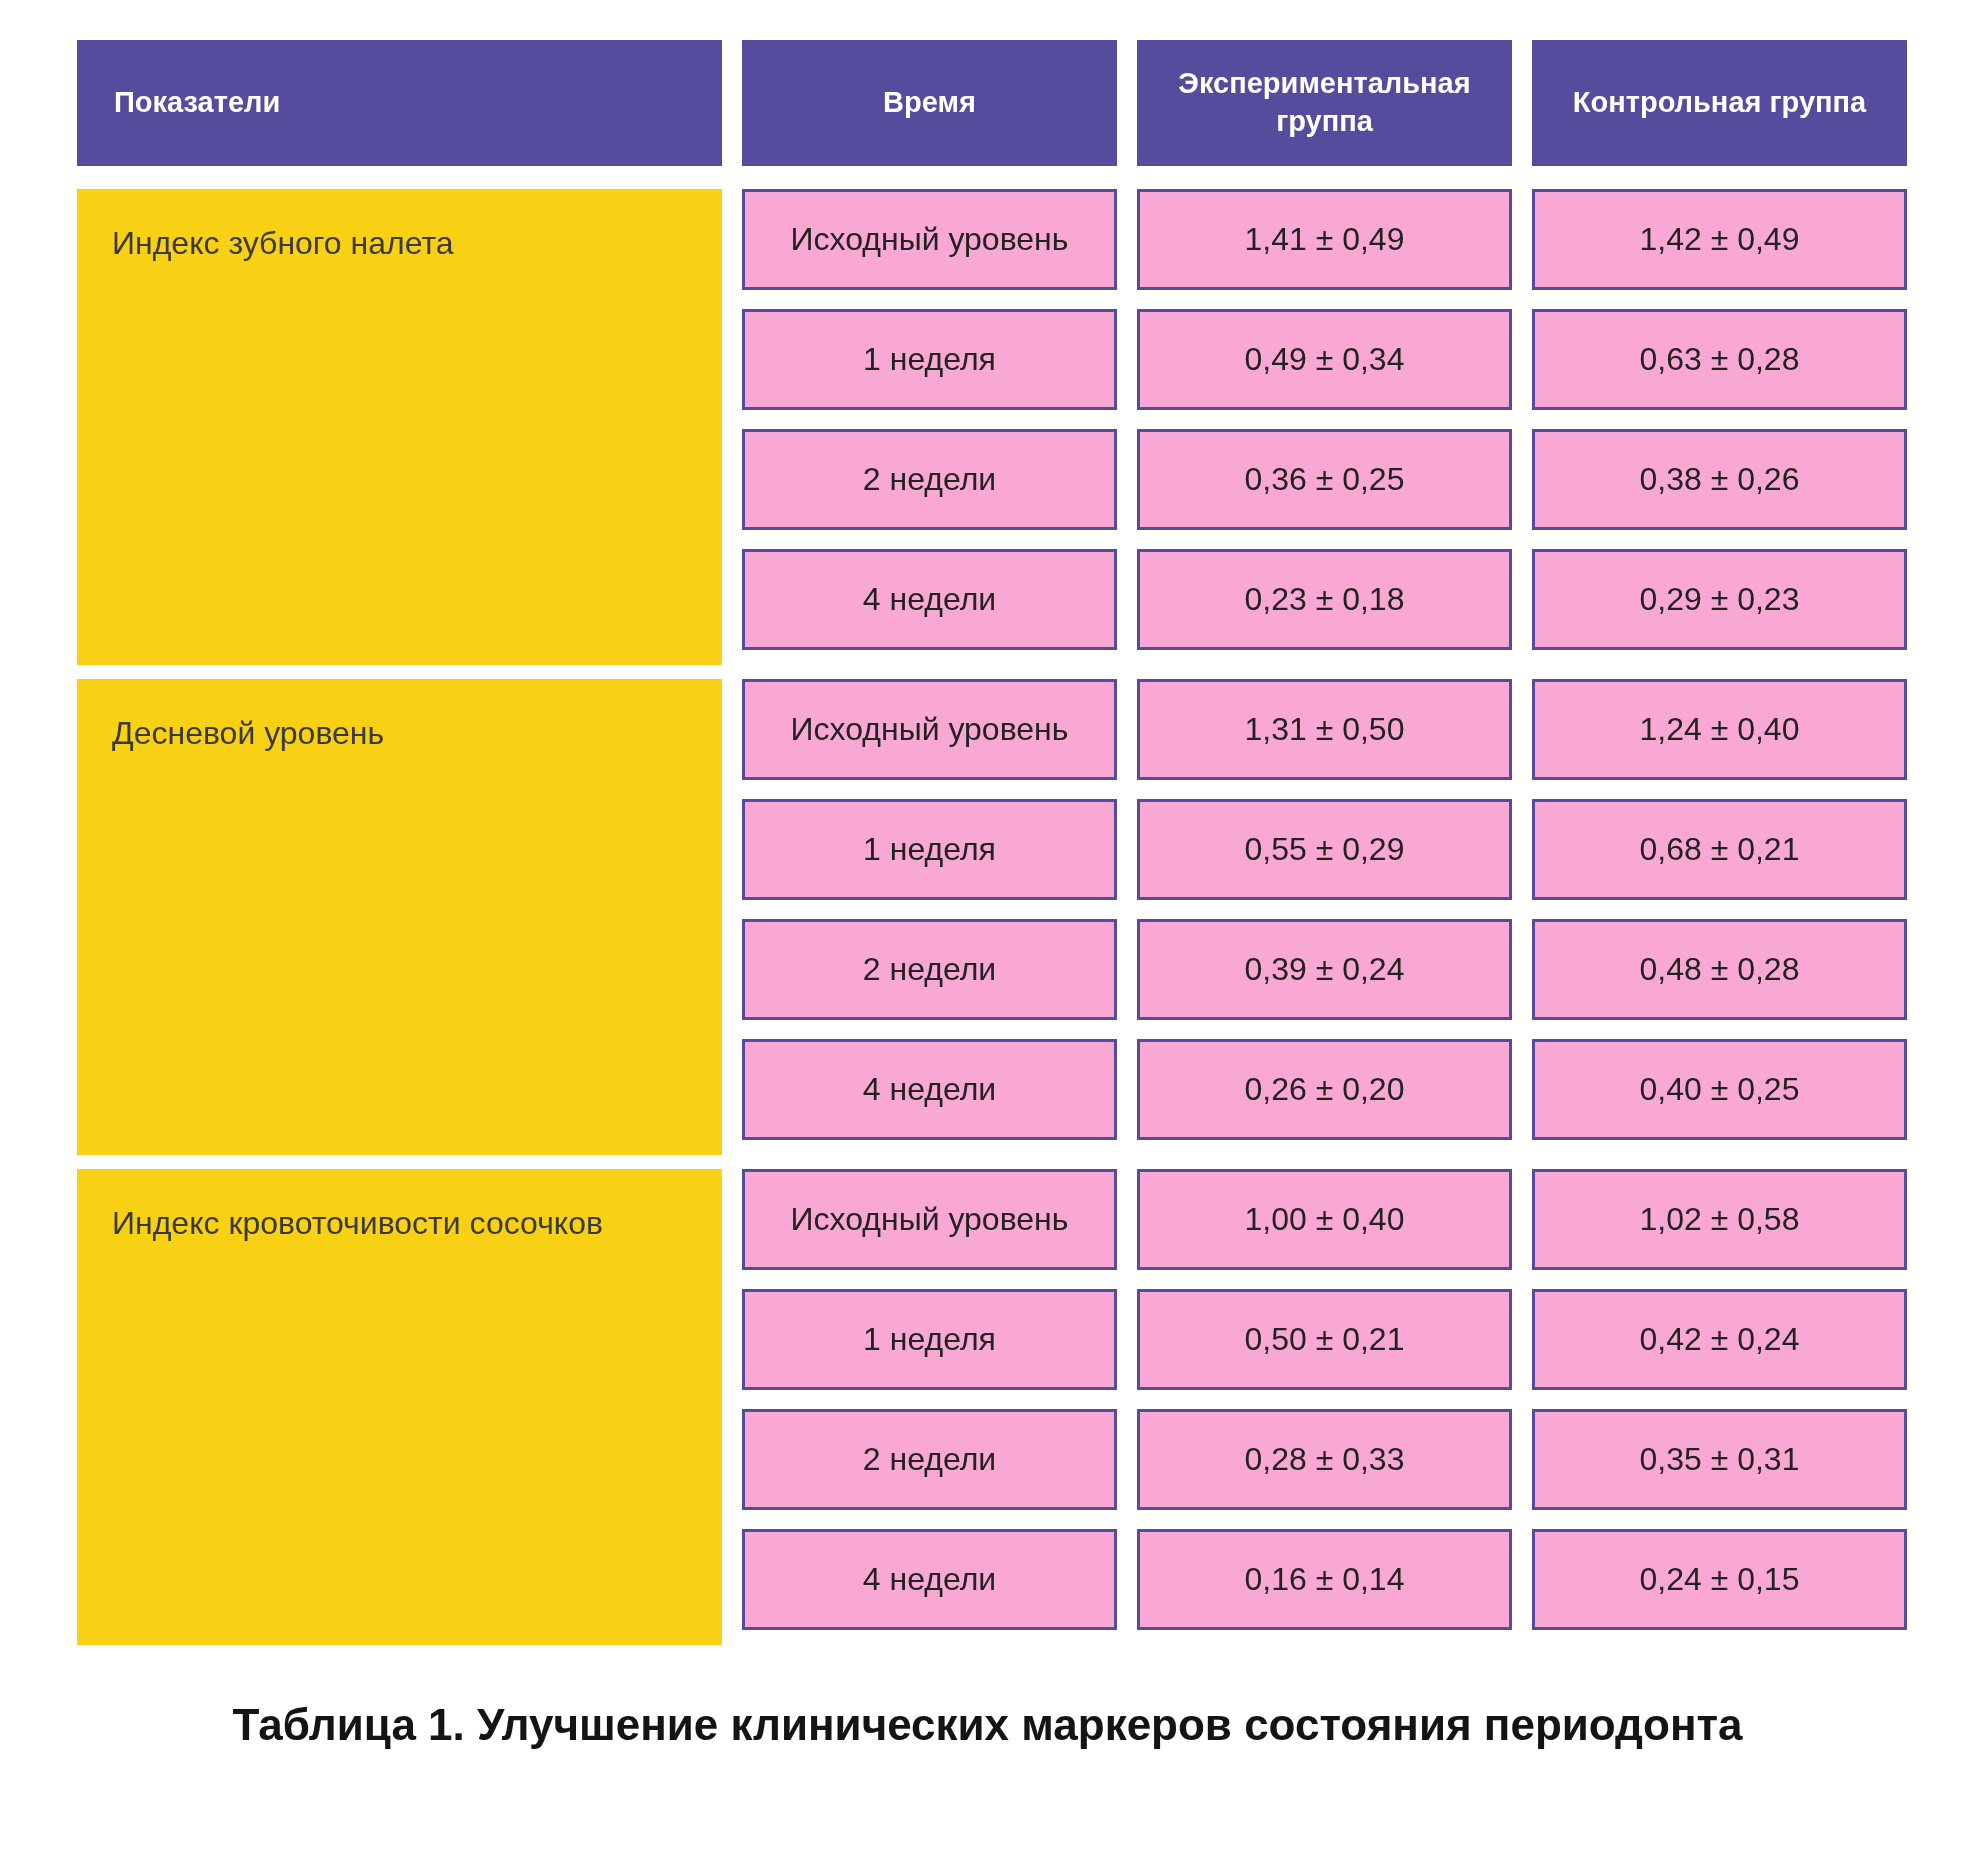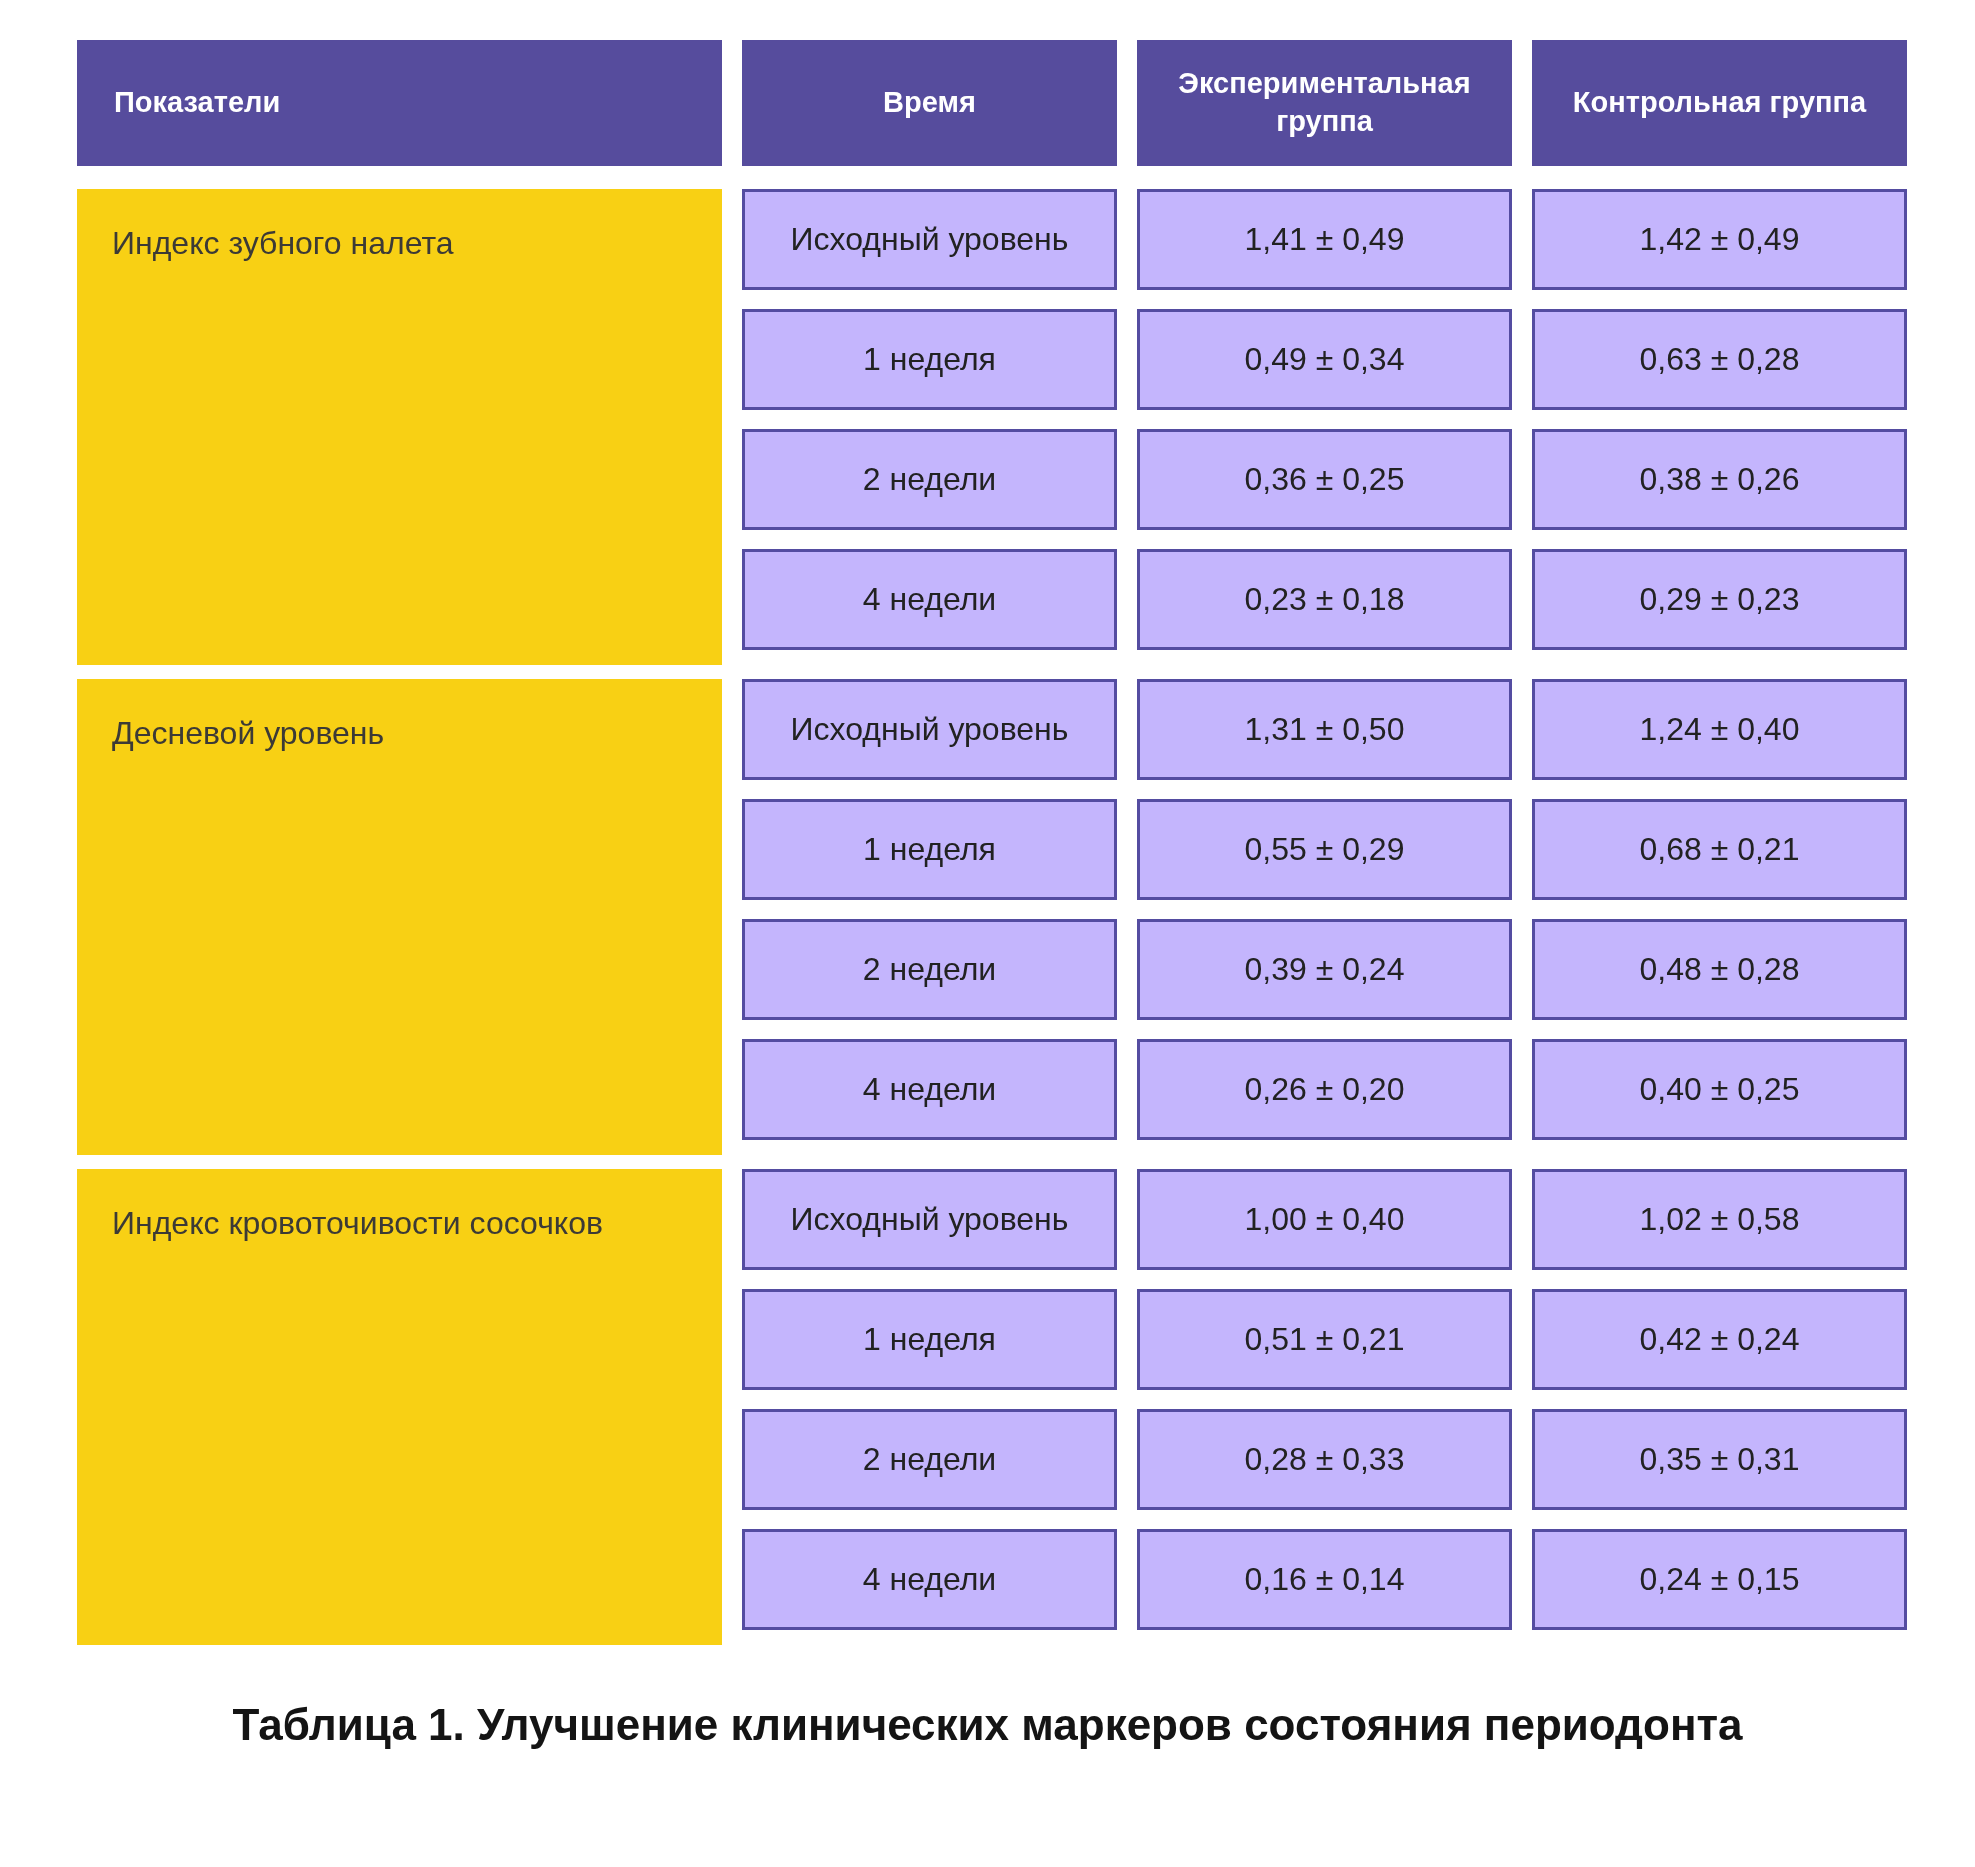--- a/index.html
+++ b/index.html
@@ -37,21 +37,21 @@
   }
   .ylabel {
     grid-row:1 / span 4;
     background:var(--yellow);
     margin-bottom:-15.3px;
     padding:34px 27.6px 0 35px;
     font-size:32px; line-height:1.25;
     color:var(--label-dark);
   }
   .cell {
-    background:#c4b5fd;
+    background:#f9a8d4;
     border:3.8px solid var(--border);
     display:flex; align-items:center; justify-content:center;
     font-size:32px; color:var(--text-dark);
     text-align:center; padding:0 24px;
   }
   .caption {
     margin-top:70px;
     text-align:center;
     font-size:44px; font-weight:700;
     color:var(--caption-dark);
@@ -110,21 +110,21 @@
   </div>
 
   <div class="grid section">
     <div class="ylabel">Индекс кровоточивости сосочков</div>
 
     <div class="cell">Исходный уровень</div>
     <div class="cell">1,00 ± 0,40</div>
     <div class="cell">1,02 ± 0,58</div>
 
     <div class="cell">1 неделя</div>
-    <div class="cell">0,51 ± 0,21</div>
+    <div class="cell">0,50 ± 0,21</div>
     <div class="cell">0,42 ± 0,24</div>
 
     <div class="cell">2 недели</div>
     <div class="cell">0,28 ± 0,33</div>
     <div class="cell">0,35 ± 0,31</div>
 
     <div class="cell">4 недели</div>
     <div class="cell">0,16 ± 0,14</div>
     <div class="cell">0,24 ± 0,15</div>
   </div>

